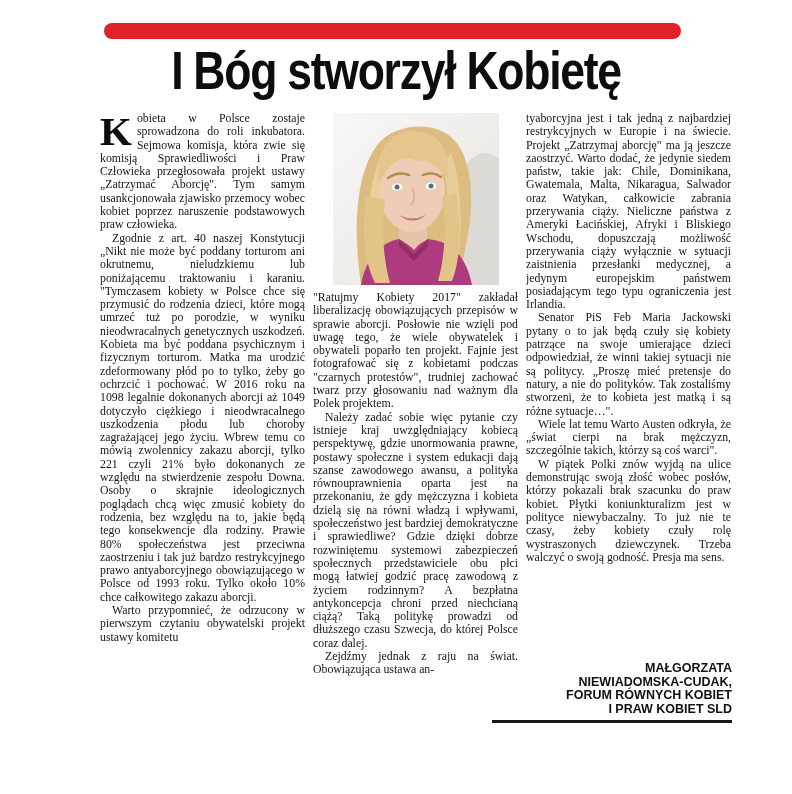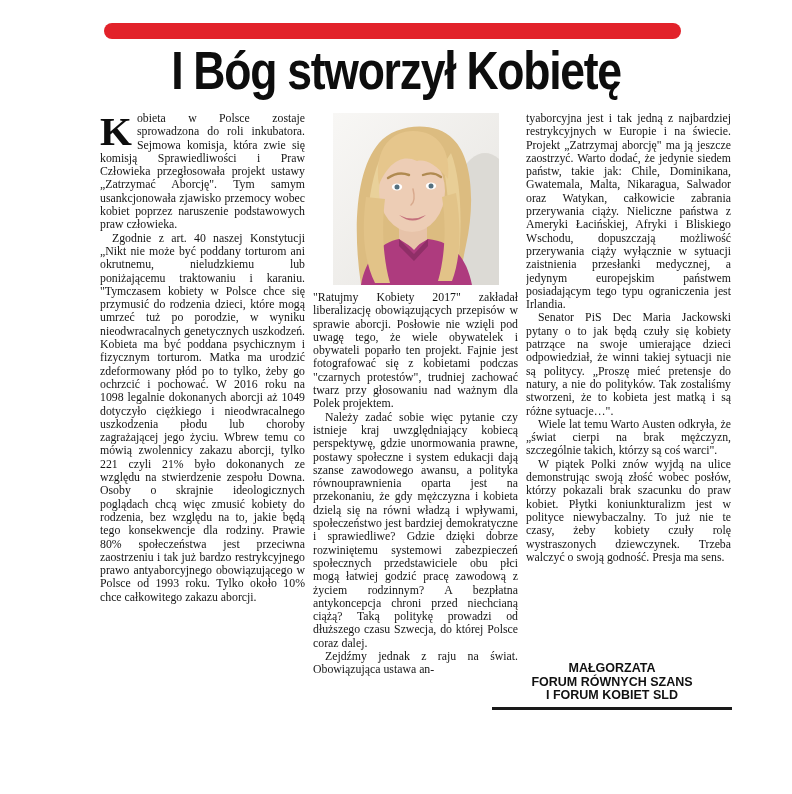--- a/index.html
+++ b/index.html
@@ -33,40 +33,41 @@
     float:left;font-size:41px;line-height:36px;
     padding:1px 5px 0 0;font-weight:bold;color:#0d0d0d;
   }
   .photo{
     width:166px;height:172px;margin:1px auto 6px auto;display:block;
   }
   .byline{
     position:absolute;left:492px;top:662px;width:240px;
     font-family:"Liberation Sans", sans-serif;
     font-weight:bold;font-size:12.5px;line-height:13.5px;
-    text-align:center;color:#111;
+    text-align:right;color:#111;
   }
   .byline-rule{
     margin-top:4px;border:0;border-top:3px solid #1a1a1a;width:100%;
   }
 </style>
 </head>
 <body>
 
 <div class="page">
 
   <div class="redbar" id="redbar" style="background: rgb(226, 34, 42);"></div>
 
   <h1 class="headline">I Bóg stworzył Kobietę</h1>
 
   <div class="columns">
 
     <div class="col">
       <p><span class="dropcap">K</span><span>obieta w Polsce zostaje sprowadzona do roli inkubatora. Sejmowa komisja, która zwie się komisją Sprawiedliwości i Praw Człowieka przegłosowała projekt ustawy „Zatrzymać Aborcję". Tym samym usankcjonowała zjawisko przemocy wobec kobiet poprzez naruszenie podstawowych praw człowieka.</span></p>
       <p class="indent">Zgodnie z art. 40 naszej Konstytucji „Nikt nie może być poddany torturom ani okrutnemu, nieludzkiemu lub poniżającemu traktowaniu i karaniu. "Tymczasem kobiety w Polsce chce się przymusić do rodzenia dzieci, które mogą umrzeć tuż po porodzie, w wyniku nieodwracalnych genetycznych uszkodzeń. Kobieta ma być poddana psychicznym i fizycznym torturom. Matka ma urodzić zdeformowany płód po to tylko, żeby go ochrzcić i pochować. W 2016 roku na 1098 legalnie dokonanych aborcji aż 1049 dotyczyło ciężkiego i nieodwracalnego uszkodzenia płodu lub choroby zagrażającej jego życiu. Wbrew temu co mówią zwolennicy zakazu aborcji, tylko 221 czyli 21% było dokonanych ze względu na stwierdzenie zespołu Downa. Osoby o skrajnie ideologicznych poglądach chcą więc zmusić kobiety do rodzenia, bez względu na to, jakie będą tego konsekwencje dla rodziny. Prawie 80% społeczeństwa jest przeciwna zaostrzeniu i tak już bardzo restrykcyjnego prawo antyaborcyjnego obowiązującego w Polsce od 1993 roku. Tylko około 10% chce całkowitego zakazu aborcji.</p>
+      <p class="indent">Warto przypomnieć, że odrzucony w pierwszym czytaniu obywatelski projekt ustawy komitetu</p>
     </div>
 
     <div class="col">
       <svg class="photo" viewBox="0 0 166 172" role="img">
         <defs>
           <linearGradient id="bgG" x1="0" y1="0" x2="1" y2="1">
             <stop offset="0" stop-color="#f8f7f5"></stop>
             <stop offset="1" stop-color="#e6e4e0"></stop>
           </linearGradient>
         </defs>
@@ -92,27 +93,28 @@
         <path d="M33,84 C28,122 32,150 42,170 L57,170 C49,142 49,110 52,86 Z" fill="#e2c388"></path>
         <path d="M123,80 C129,116 127,148 119,168 L105,168 C113,140 113,108 109,84 Z" fill="#e2c388"></path>
       </svg>
       <p>"Ratujmy Kobiety 2017" zakładał liberalizację obowiązujących przepisów w sprawie aborcji. Posłowie nie wzięli pod uwagę tego, że wiele obywatelek i obywateli poparło ten projekt. Fajnie jest fotografować się z kobietami podczas "czarnych protestów", trudniej zachować twarz przy głosowaniu nad ważnym dla Polek projektem.</p>
       <p class="indent">Należy zadać sobie więc pytanie czy istnieje kraj uwzględniający kobiecą perspektywę, gdzie unormowania prawne, postawy społeczne i system edukacji dają szanse zawodowego awansu, a polityka równouprawnienia oparta jest na przekonaniu, że gdy mężczyzna i kobieta dzielą się na równi władzą i wpływami, społeczeństwo jest bardziej demokratyczne i sprawiedliwe? Gdzie dzięki dobrze rozwiniętemu systemowi zabezpieczeń społecznych przedstawiciele obu płci mogą łatwiej godzić pracę zawodową z życiem rodzinnym? A bezpłatna antykoncepcja chroni przed niechcianą ciążą? Taką politykę prowadzi od dłuższego czasu Szwecja, do której Polsce coraz dalej.</p>
       <p class="indent">Zejdźmy jednak z raju na świat. Obowiązująca ustawa an-</p>
     </div>
 
     <div class="col">
       <p>tyaborcyjna jest i tak jedną z najbardziej restrykcyjnych w Europie i na świecie. Projekt „Zatrzymaj aborcję" ma ją jeszcze zaostrzyć. Warto dodać, że jedynie siedem państw, takie jak: Chile, Dominikana, Gwatemala, Malta, Nikaragua, Salwador oraz Watykan, całkowicie zabrania przerywania ciąży. Nieliczne państwa z Ameryki Łacińskiej, Afryki i Bliskiego Wschodu, dopuszczają możliwość przerywania ciąży wyłącznie w sytuacji zaistnienia przesłanki medycznej, a jedynym europejskim państwem posiadającym tego typu ograniczenia jest Irlandia.</p>
-      <p class="indent">Senator PiS Dec Maria Jackowski pytany o to jak będą czuły się kobiety patrzące na swoje umierające dzieci odpowiedział, że winni takiej sytuacji nie są politycy. „Proszę mieć pretensje do natury, a nie do polityków. Tak zostaliśmy stworzeni, że to kobieta jest matką i są różne sytuacje…".</p>
+      <p class="indent">Senator PiS Feb Maria Jackowski pytany o to jak będą czuły się kobiety patrzące na swoje umierające dzieci odpowiedział, że winni takiej sytuacji nie są politycy. „Proszę mieć pretensje do natury, a nie do polityków. Tak zostaliśmy stworzeni, że to kobieta jest matką i są różne sytuacje…".</p>
       <p class="indent">Wiele lat temu Warto Austen odkryła, że „świat cierpi na brak mężczyzn, szczególnie takich, którzy są coś warci".</p>
       <p class="indent">W piątek Polki znów wyjdą na ulice demonstrując swoją złość wobec posłów, którzy pokazali brak szacunku do praw kobiet. Płytki koniunkturalizm jest w polityce niewybaczalny. To już nie te czasy, żeby kobiety czuły rolę wystraszonych dziewczynek. Trzeba walczyć o swoją godność. Presja ma sens.</p>
     </div>
 
   </div>
 
   <div class="byline">
     <div>MAŁGORZATA</div>
-    <div>FORUM RÓWNYCH SZANS</div>
-    <div>I FORUM KOBIET SLD</div>
+    <div>NIEWIADOMSKA-CUDAK,</div>
+    <div>FORUM RÓWNYCH KOBIET</div>
+    <div>I PRAW KOBIET SLD</div>
     <hr class="byline-rule">
   </div>
 
 </div>
 
 </body></html>

